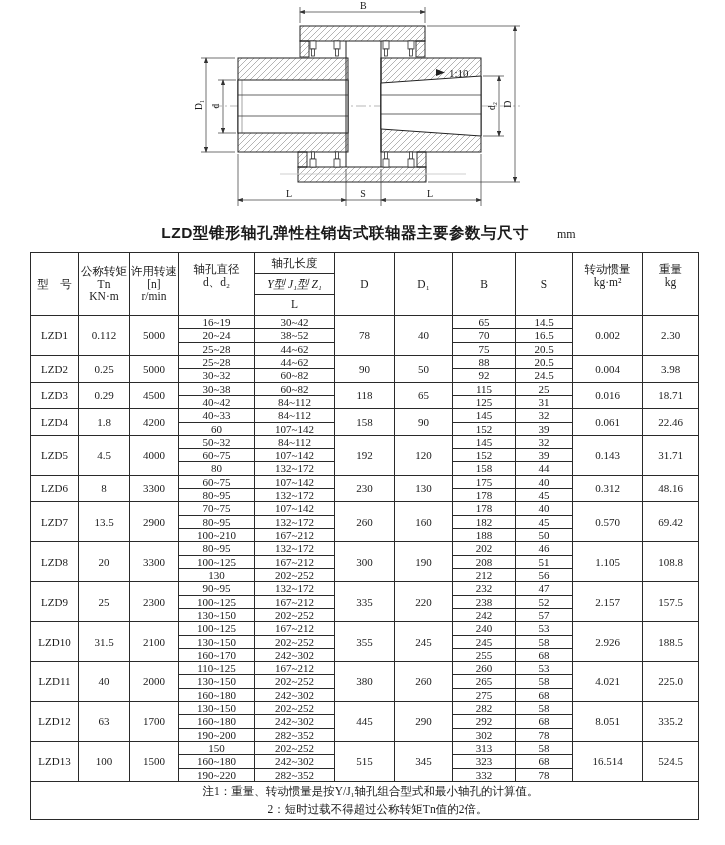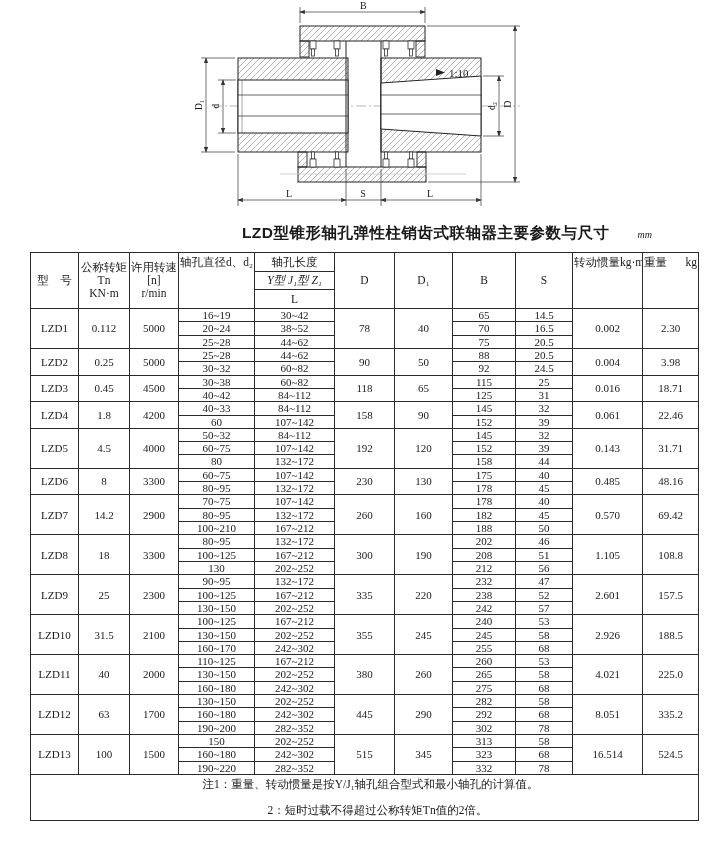--- a/index.html
+++ b/index.html
@@ -2,42 +2,42 @@
 <html><head>
 <meta charset="utf-8">
 <style>
   html,body{margin:0;padding:0;background:#fff;}
   .page{position:relative;width:725px;height:845px;background:#ffffff;overflow:hidden;
         font-family:"Liberation Serif","DejaVu Serif",serif;color:#1a1a1a;}
   
   .drawing{position:absolute;left:168px;top:0px;}
   
   .title-row{position:absolute;top:223px;left:0;width:652px;display:flex;
-             justify-content:flex-end;align-items:baseline;padding-left:0;}
+             justify-content:center;align-items:baseline;padding-left:0;}
   .doc-title{font-family:"Liberation Sans","DejaVu Sans",sans-serif;font-weight:bold;
              font-size:15.5px;letter-spacing:.5px;margin-left:85px;}
-  .unit{font-size:10px;margin-left:28px;font-family:"Liberation Serif",serif;font-style:italic;}
+  .unit{font-size:12px;margin-left:28px;font-family:"Liberation Serif",serif;}
   
   .table-wrap{position:absolute;left:30px;top:252px;width:668px;}
   table.params{border-collapse:collapse;table-layout:fixed;width:668px;
                font-size:11px;line-height:1.12;}
   table.params th,table.params td{border:1px solid #2a2a2a;padding:0 1px;text-align:center;
                font-weight:normal;vertical-align:middle;overflow:hidden;white-space:nowrap;}
   table.params{border:1.5px solid #222;}
   table.params td{height:12.3px;}
   thead th{font-size:11.5px;}
   .h-stack{display:flex;flex-direction:column;justify-content:center;height:55px;}
-  .h-between{display:flex;flex-direction:row;justify-content:space-between;height:49px;padding:3px 0;}
+  .h-between{display:flex;flex-direction:column;justify-content:flex-start;height:49px;padding:3px 0;margin-top:7px;}
   tr.hrow1 th{height:18px;}
   tr.hrow2 th{height:17px;font-style:italic;}
   tr.hrow3 th{height:18px;}
   td.notes-cell{text-align:left;height:40px;border-bottom:2.5px solid #222;
                 font-size:11.5px;line-height:1.6;padding:2px 4px 3px 4px;}
   .note1{padding-left:12px;}
-  .note2{padding-left:26px;margin-top:8px;}
+  .note2{padding-left:26px;}
 </style>
 </head>
 <body>
 
 <div class="page">
 
   <svg class="drawing" width="440" height="218" viewBox="0 0 440 218">
     <defs>
       <pattern id="hatch" patternUnits="userSpaceOnUse" width="6" height="6">
         <path d="M-1,7 L7,-1 M-1,1 L1,-1 M5,7 L7,5" stroke="#777" stroke-width="0.55" fill="none"></path>
@@ -272,21 +272,21 @@
             <td rowspan="2">3.98</td>
           </tr>
           <tr>
             <td>30~32</td>
             <td>60~82</td>
             <td>92</td>
             <td>24.5</td>
           </tr>
           <tr>
             <td rowspan="2">LZD3</td>
-            <td rowspan="2">0.45</td>
+            <td rowspan="2">0.29</td>
             <td rowspan="2">4500</td>
             <td>30~38</td>
             <td>60~82</td>
             <td rowspan="2">118</td>
             <td rowspan="2">65</td>
             <td>115</td>
             <td>25</td>
             <td rowspan="2">0.016</td>
             <td rowspan="2">18.71</td>
           </tr>
@@ -343,32 +343,32 @@
           <tr>
             <td rowspan="2">LZD6</td>
             <td rowspan="2">8</td>
             <td rowspan="2">3300</td>
             <td>60~75</td>
             <td>107~142</td>
             <td rowspan="2">230</td>
             <td rowspan="2">130</td>
             <td>175</td>
             <td>40</td>
-            <td rowspan="2">0.485</td>
+            <td rowspan="2">0.312</td>
             <td rowspan="2">48.16</td>
           </tr>
           <tr>
             <td>80~95</td>
             <td>132~172</td>
             <td>178</td>
             <td>45</td>
           </tr>
           <tr>
             <td rowspan="3">LZD7</td>
-            <td rowspan="3">14.2</td>
+            <td rowspan="3">13.5</td>
             <td rowspan="3">2900</td>
             <td>70~75</td>
             <td>107~142</td>
             <td rowspan="3">260</td>
             <td rowspan="3">160</td>
             <td>178</td>
             <td>40</td>
             <td rowspan="3">0.570</td>
             <td rowspan="3">69.42</td>
           </tr>
@@ -379,21 +379,21 @@
             <td>45</td>
           </tr>
           <tr>
             <td>100~210</td>
             <td>167~212</td>
             <td>188</td>
             <td>50</td>
           </tr>
           <tr>
             <td rowspan="3">LZD8</td>
-            <td rowspan="3">18</td>
+            <td rowspan="3">20</td>
             <td rowspan="3">3300</td>
             <td>80~95</td>
             <td>132~172</td>
             <td rowspan="3">300</td>
             <td rowspan="3">190</td>
             <td>202</td>
             <td>46</td>
             <td rowspan="3">1.105</td>
             <td rowspan="3">108.8</td>
           </tr>
@@ -412,21 +412,21 @@
           <tr>
             <td rowspan="3">LZD9</td>
             <td rowspan="3">25</td>
             <td rowspan="3">2300</td>
             <td>90~95</td>
             <td>132~172</td>
             <td rowspan="3">335</td>
             <td rowspan="3">220</td>
             <td>232</td>
             <td>47</td>
-            <td rowspan="3">2.601</td>
+            <td rowspan="3">2.157</td>
             <td rowspan="3">157.5</td>
           </tr>
           <tr>
             <td>100~125</td>
             <td>167~212</td>
             <td>238</td>
             <td>52</td>
           </tr>
           <tr>
             <td>130~150</td>

